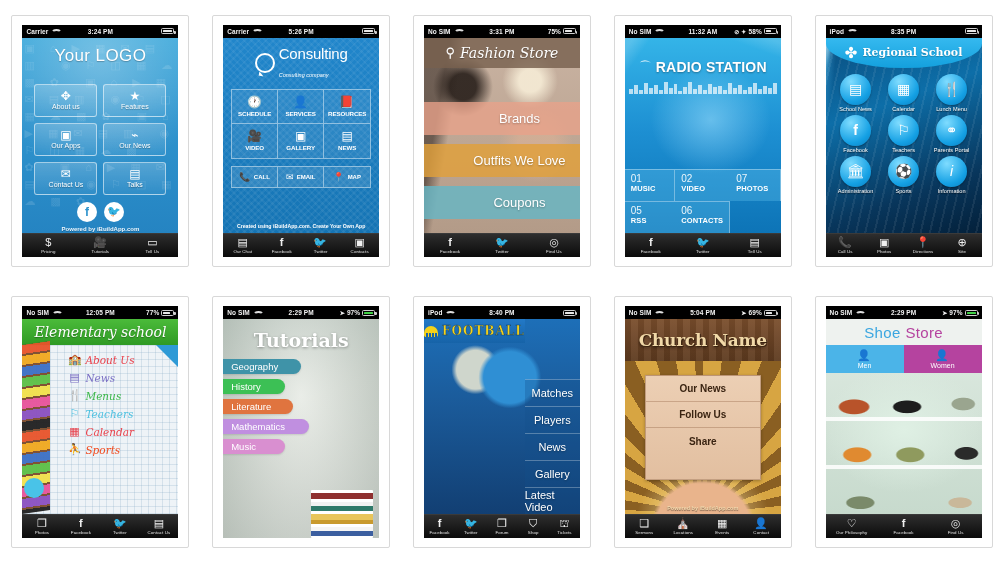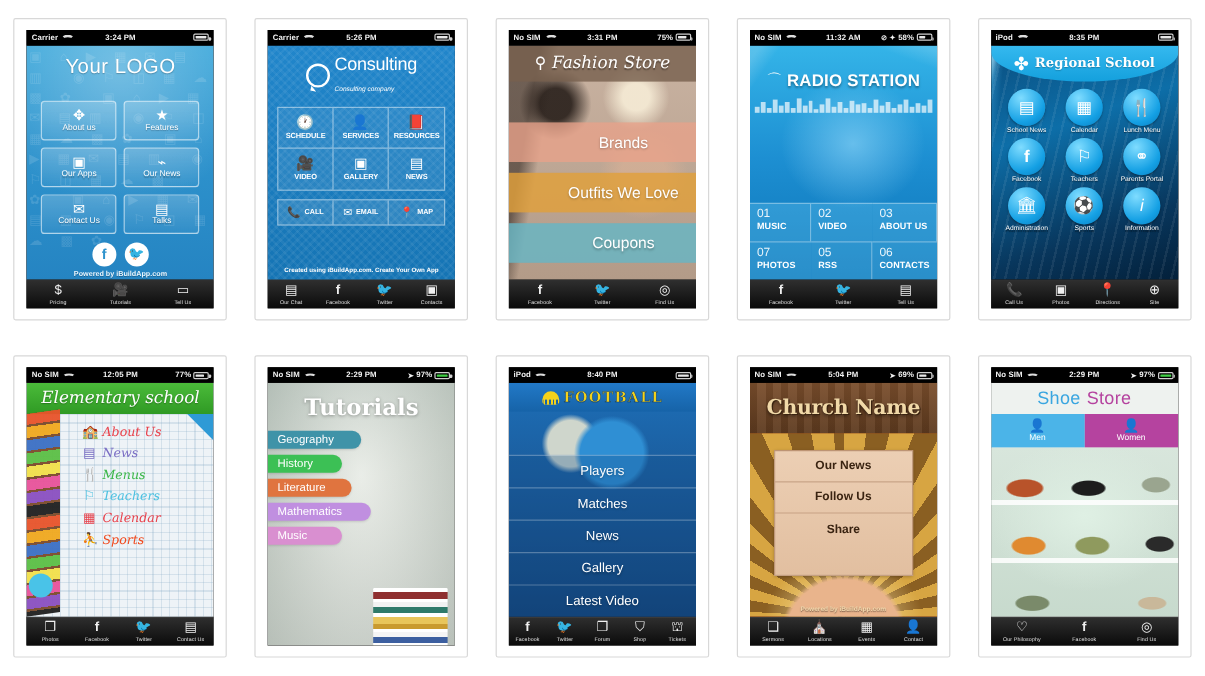--- a/index.html
+++ b/index.html
@@ -226,21 +226,21 @@
   .tut-pill{height:15px;border-radius:0 9px 9px 0;display:flex;align-items:center;padding:0 9px 0 8px;color:#fff;font-size:9.5px;width:max-content;min-width:62px;box-shadow:0 1px 2px rgba(0,0,0,.12);}
   .books{position:absolute;right:6px;bottom:0;width:62px;height:48px;
     background:linear-gradient(180deg,
       #fff 0 3px,#8e2f2f 3px 9px,#fff 9px 12px,
       #f2f2f2 12px 16px,#2f7a6a 16px 21px,#fff 21px 24px,
       #e8c55a 24px 30px,#c99a2e 30px 34px,#fff 34px 37px,
       #f5f5f5 37px 41px,#3c5fa0 41px 46px,#fff 46px 48px);
     border-radius:1px;}
 
   
-  .s-fb{position:relative;background:#0d3f78;display:flex;flex-direction:column;}
+  .s-fb{position:relative;background:#0d3f78;display:flex;flex-direction:row;}
   .fb-photo{position:absolute;inset:0;
     background:
       radial-gradient(ellipse 28% 22% at 55% 30%, #2f8fd4 0 60%, rgba(47,143,212,0) 72%),
       radial-gradient(ellipse 22% 18% at 33% 26%, #cfd6cc 0 55%, rgba(207,214,204,0) 70%),
       linear-gradient(#1d6fb8 0%, #1b5c9c 40%, #123f73 100%);
   }
   .fb-head{position:relative;height:24px;background:linear-gradient(#2279c7,#1663a8);display:flex;align-items:center;justify-content:center;gap:4px;}
   .fb-title{font-family:"DejaVu Serif",serif;font-weight:bold;font-size:12px;color:#f5d21a;letter-spacing:1px;-webkit-text-stroke:.4px #0b3f72;}
   .fb-helmet{width:14px;height:11px;border-radius:8px 8px 3px 3px;background:#f5d21a;position:relative;}
   .fb-helmet:after{content:"";position:absolute;left:1px;bottom:0;width:12px;height:4px;background:repeating-linear-gradient(90deg,#f5d21a 0 1.5px,#1663a8 1.5px 3px);}
@@ -567,24 +567,20 @@
           <div class="radio-grid">
             <div class="rcell">
                 <div class="rn">01</div>
                 <div class="rl">MUSIC</div>
               </div>
             <div class="rcell">
                 <div class="rn">02</div>
                 <div class="rl">VIDEO</div>
               </div>
             <div class="rcell">
-                <div class="rn">03</div>
-                <div class="rl">ABOUT US</div>
-              </div>
-            <div class="rcell">
                 <div class="rn">07</div>
                 <div class="rl">PHOTOS</div>
               </div>
             <div class="rcell">
                 <div class="rn">05</div>
                 <div class="rl">RSS</div>
               </div>
             <div class="rcell">
                 <div class="rn">06</div>
                 <div class="rl">CONTACTS</div>
@@ -823,24 +819,24 @@
             </span>
         </div>
         <div class="screen s-fb">
           <div class="fb-photo"></div>
           <div class="fb-head">
             <span class="fb-helmet"></span>
             <span class="fb-title">FOOTBALL</span>
           </div>
           <div class="fb-list">
             <div class="fb-item">
+                <span>Matches</span>
+              </div>
+            <div class="fb-item">
                 <span>Players</span>
-              </div>
-            <div class="fb-item">
-                <span>Matches</span>
               </div>
             <div class="fb-item">
                 <span>News</span>
               </div>
             <div class="fb-item">
                 <span>Gallery</span>
               </div>
             <div class="fb-item">
                 <span>Latest Video</span>
               </div>

